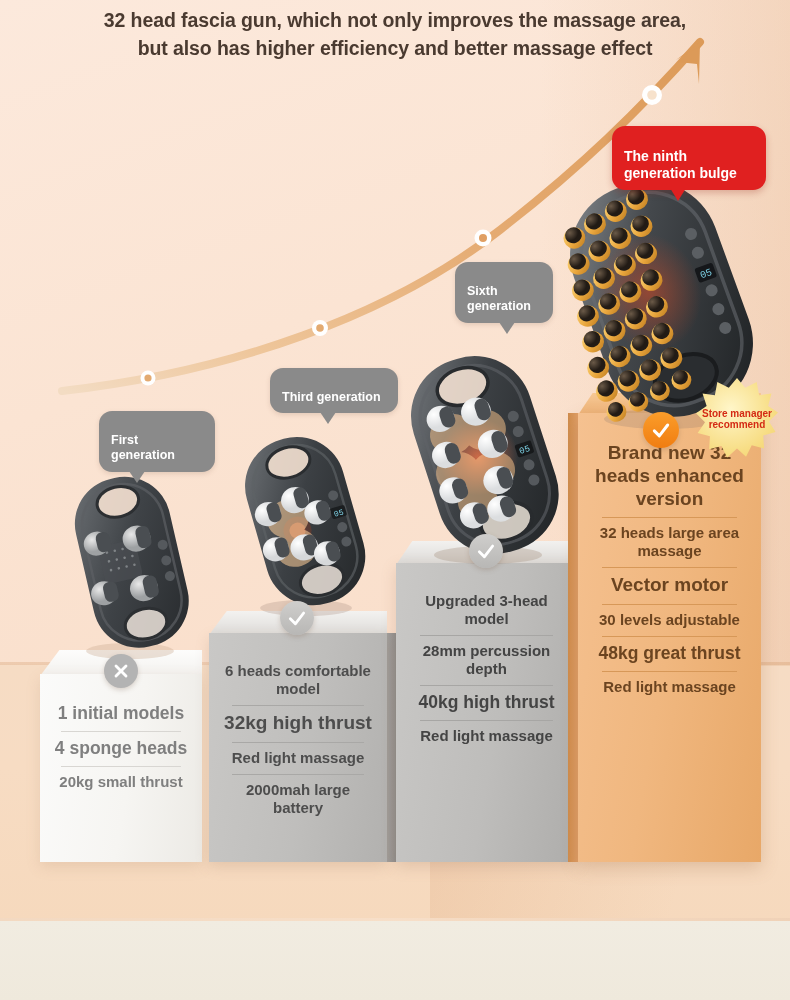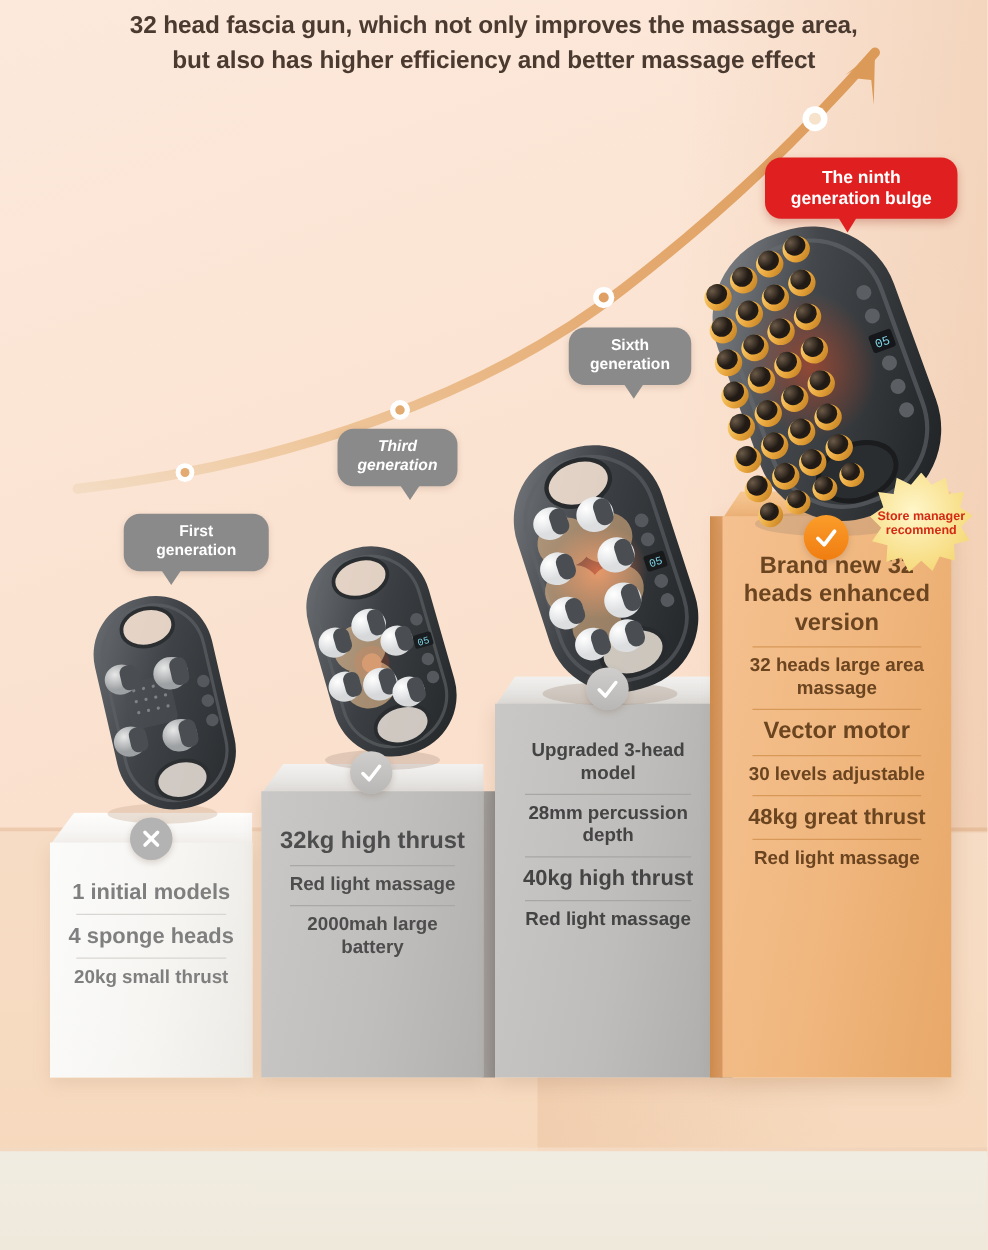--- a/index.html
+++ b/index.html
@@ -89,40 +89,39 @@
     width: 790px; height: 420px;
     pointer-events: none;
   }
 
   
   .badge {
     position: absolute;
     border-radius: 13px;
     color: #fff;
     font-weight: bold;
-    text-align: center;
     line-height: 1.22;
-    padding: 7px 12px 8px;
+    padding: 22px 12px 8px;
     z-index: 30;
   }
   .badge .tail {
     position: absolute;
     width: 0; height: 0;
     border-left: 8px solid transparent;
     border-right: 8px solid transparent;
     bottom: -11px;
   }
   .badge-gray { background: #8a8a8a; font-size: 12.5px; box-shadow: 0 2px 5px rgba(120,90,70,.18); }
   .badge-gray .tail { border-top: 12px solid #8a8a8a; }
   .badge-red   { background: #e02020; font-size: 14px;  box-shadow: 0 3px 7px rgba(150,40,30,.28); }
   .badge-red .tail { border-top: 13px solid #e02020; }
 
   #badge-gen1 { left: 99px;  top: 411px; width: 116px; }
   #badge-gen1 .tail { left: 30px; }
-  #badge-gen3 { left: 270px; top: 343px; width: 96px; font-style: italic; }
+  #badge-gen3 { left: 270px; top: 368px; width: 128px; }
   #badge-gen3 .tail { left: 50px; }
   #badge-gen6 { left: 455px; top: 262px; width: 98px; }
   #badge-gen6 .tail { left: 44px; }
   #badge-gen9 { left: 612px; top: 126px; width: 154px; }
   #badge-gen9 .tail { left: 58px; }
 
   
   .pedestal {
     position: absolute;
     z-index: 10;
@@ -654,20 +653,21 @@
     <svg viewBox="0 0 24 24" fill="none" stroke="#ffffff" stroke-width="3.4" stroke-linecap="round">
       <line x1="6" y1="6" x2="18" y2="18"></line>
         <line x1="18" y1="6" x2="6" y2="18"></line>
     </svg>
   </div>
 
   <div class="pedestal" id="ped2">
     <div class="ped-side"></div>
     <div class="ped-top"></div>
     <div class="ped-face">
+      <div class="spec s-md">6 heads comfortable model</div>
       <div class="spec s-xl">32kg high thrust</div>
       <div class="spec s-md">Red light massage</div>
       <div class="spec s-md">2000mah large battery</div>
     </div>
   </div>
   <div class="status status-check" id="status2">
     <svg viewBox="0 0 24 24" fill="none" stroke="#ffffff" stroke-width="3.4" stroke-linecap="round" stroke-linejoin="round">
       <polyline points="4,13 10,19 20,6"></polyline>
     </svg>
   </div>

